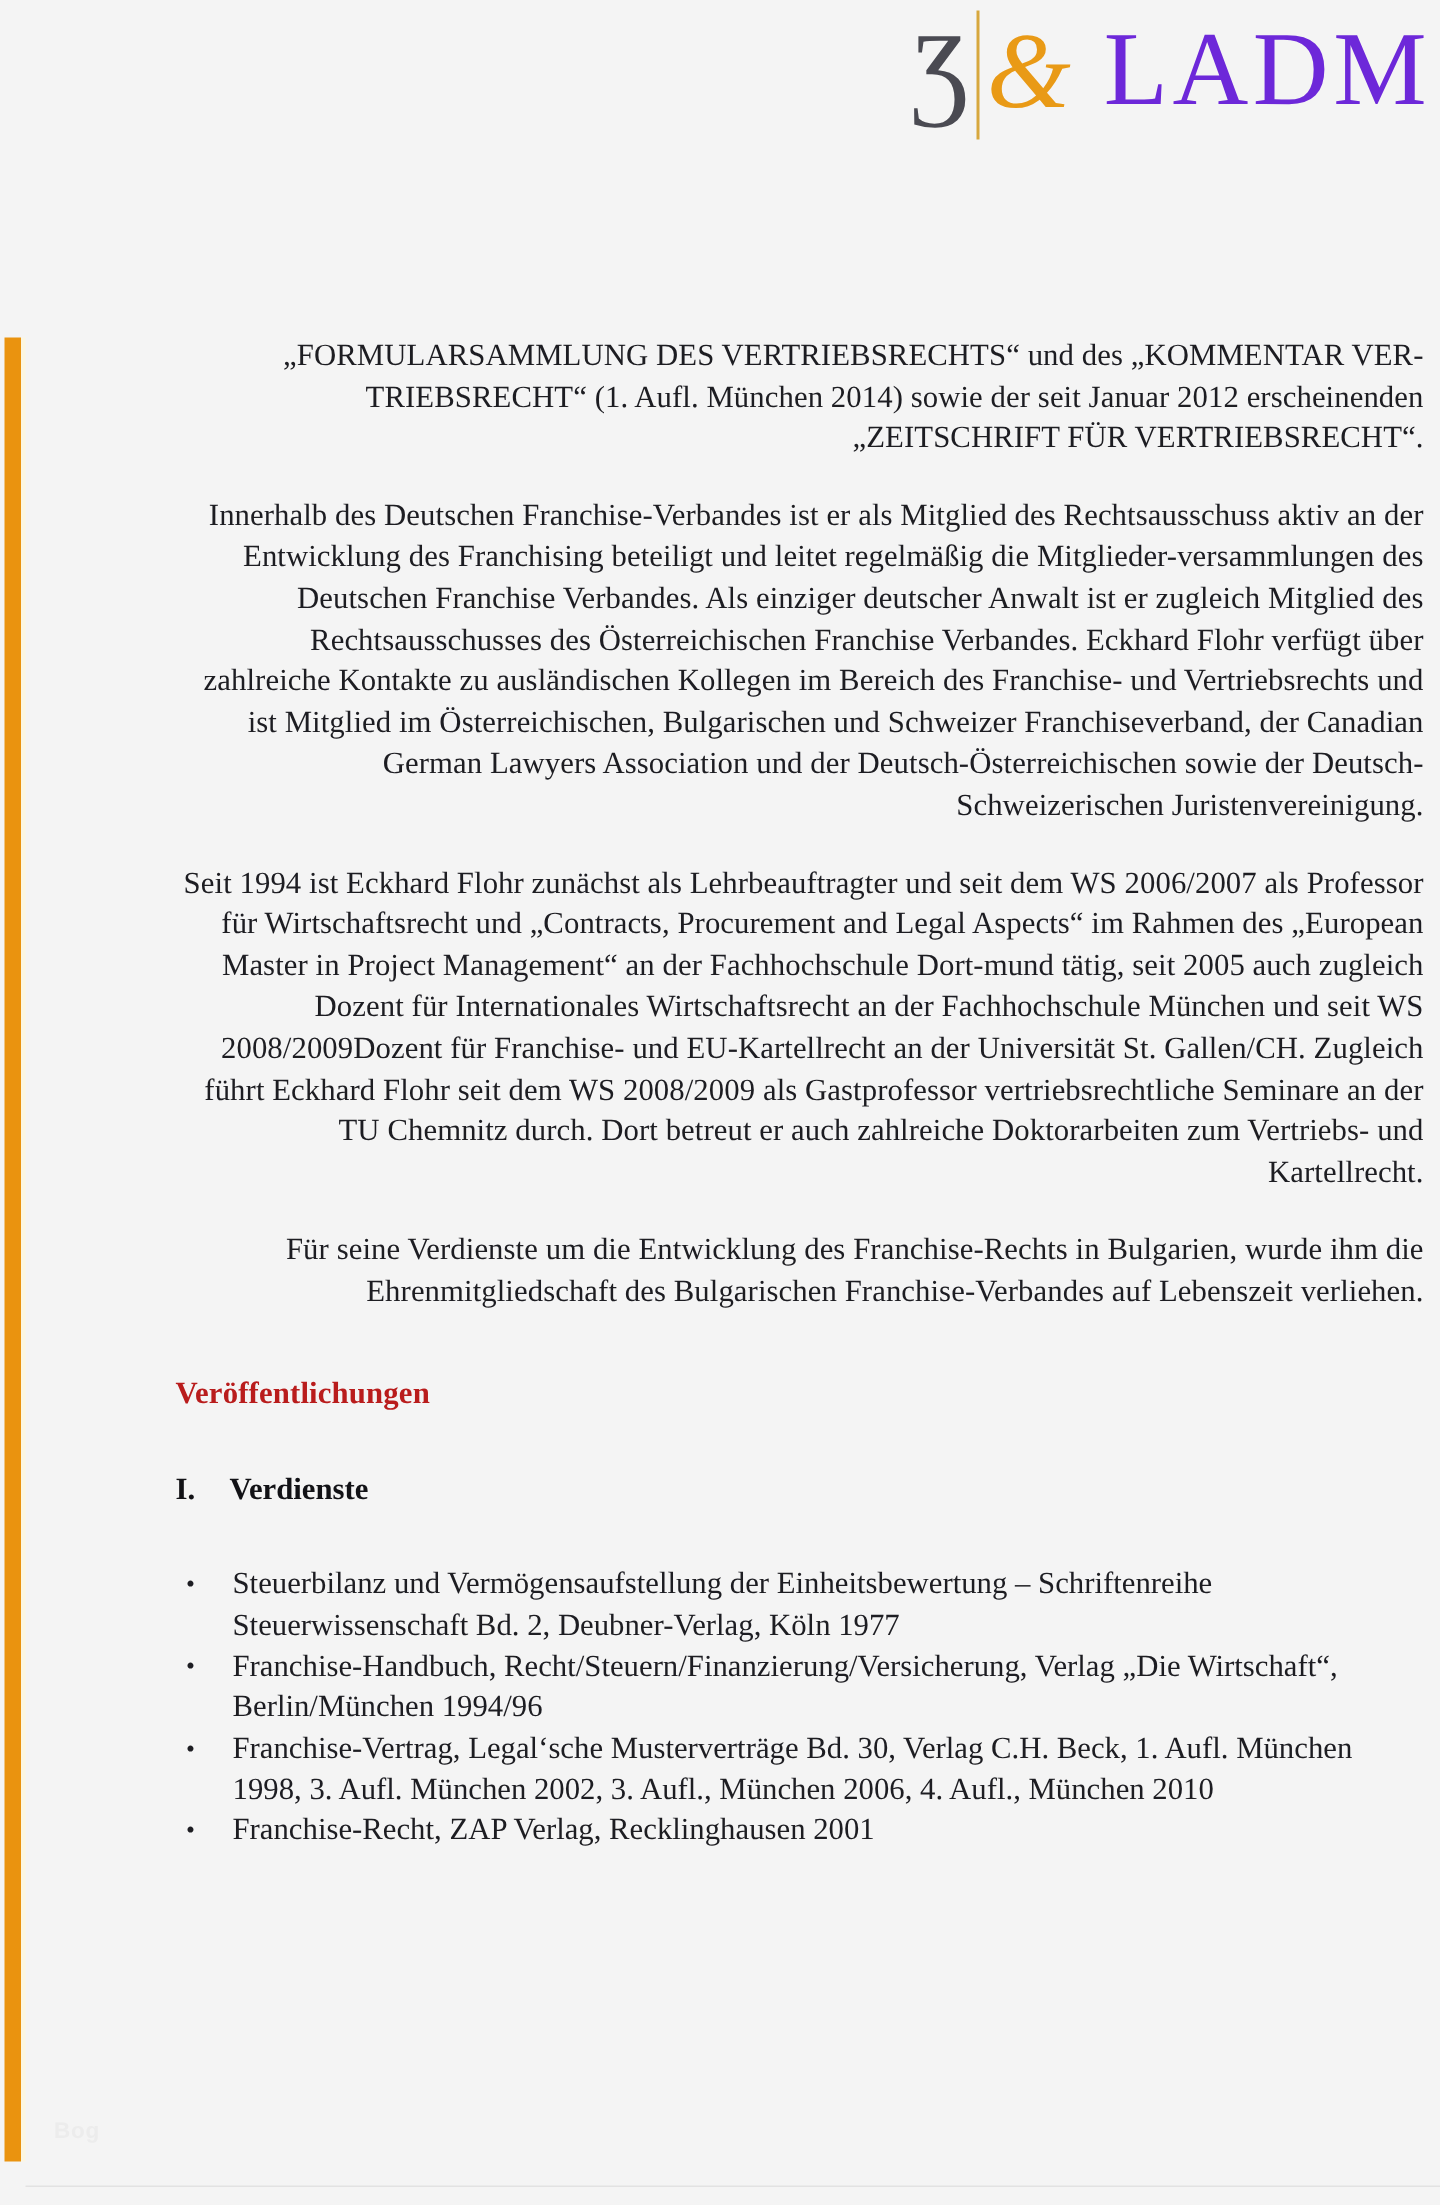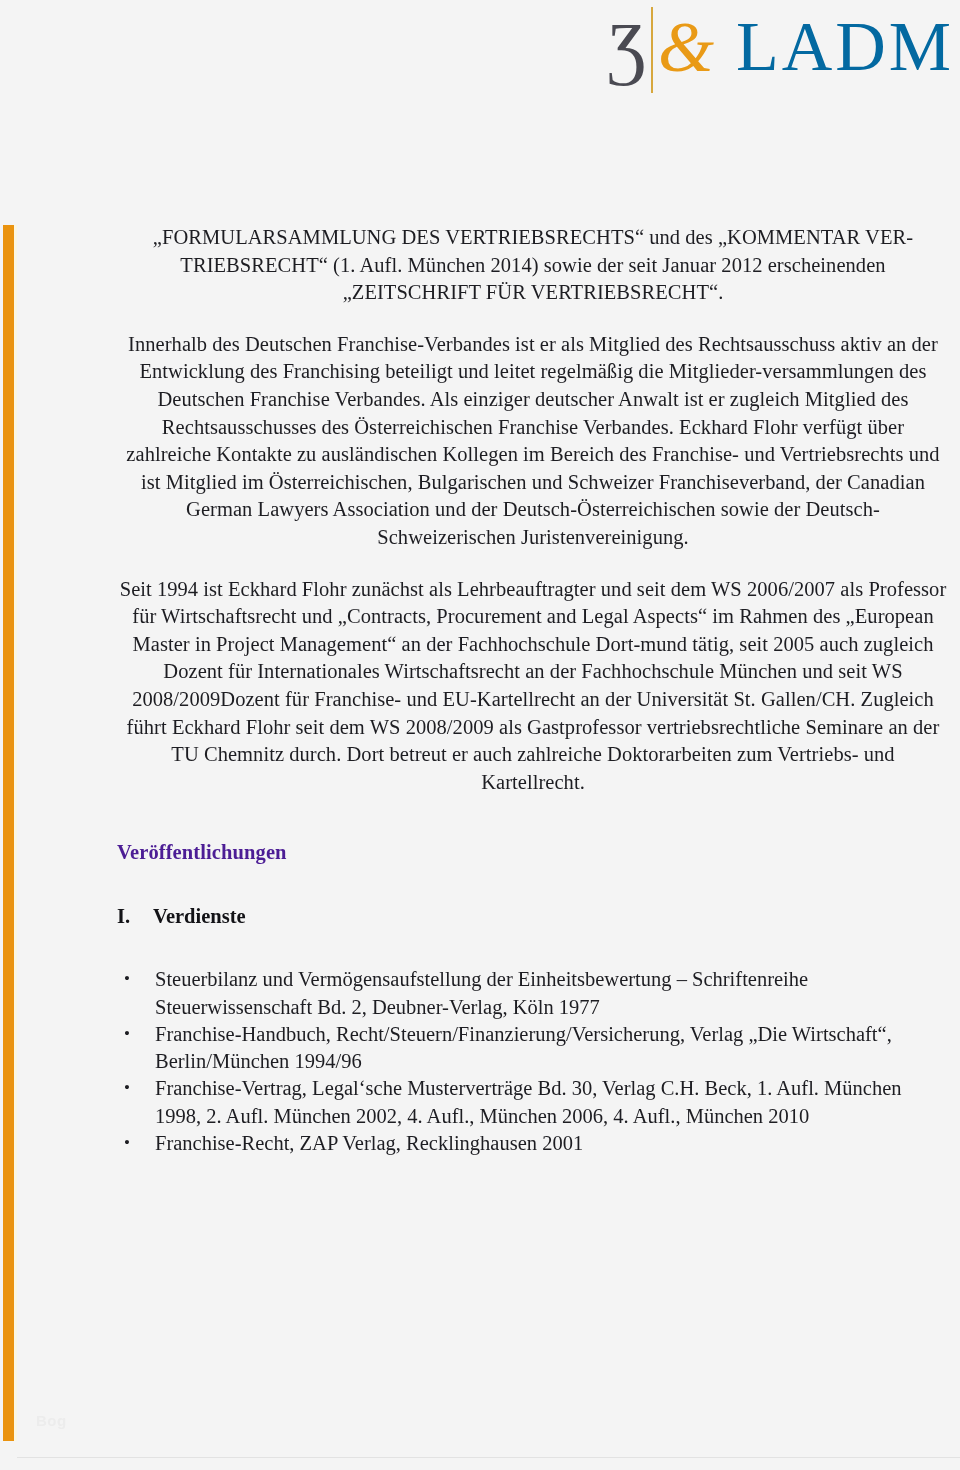--- a/index.html
+++ b/index.html
@@ -57,21 +57,21 @@
     color: #e99a16;
     font-style: italic;
     display: inline-block;
     position: relative;
     top: -3px;
   }
   .logo-word {
     font-family: "Liberation Serif", "DejaVu Serif", serif;
     font-size: 70px;
     line-height: 1;
-    color: #0369a1;
+    color: #6d28d9;
     letter-spacing: 3px;
     margin-left: 22px;
     position: relative;
     top: -3px;
     text-align: center;
   }
 
   
   #accent-bar {
     position: absolute;
@@ -103,36 +103,36 @@
     position: absolute;
     left: 117px;
     top: 224px;
     width: 832px;
   }
   p.para {
     margin: 0 0 24px 0;
     font-size: 20.5px;
     line-height: 27.6px;
     color: #1d1d22;
-    text-align: center;
+    text-align: right;
     letter-spacing: 0.05px;
   }
   p.para.tight {
     margin-bottom: 22px;
   }
   .blk-gap {
     height: 18px;
   }
 
   h2.section-head {
     margin: 0;
     font-size: 20.5px;
     line-height: 28px;
     font-weight: bold;
-    color: #4c1d95;
+    color: #b91c1c;
     letter-spacing: 0.1px;
   }
 
   .roman-head {
     margin: 0;
     display: flex;
     font-size: 20.5px;
     line-height: 28px;
     font-weight: bold;
     color: #121216;
@@ -211,40 +211,41 @@
 
   <div id="content">
 
     <p class="para">„FORMULARSAMMLUNG DES VERTRIEBSRECHTS“ und des „KOMMENTAR VER-TRIEBSRECHT“ (1. Aufl. München 2014) sowie der seit Januar 2012 erscheinenden „ZEITSCHRIFT FÜR VERTRIEBSRECHT“.</p>
 
 
     <p class="para">Innerhalb des Deutschen Franchise-Verbandes ist er als Mitglied des Rechtsausschuss aktiv an der Entwicklung des Franchising beteiligt und leitet regelmäßig die Mitglieder-versammlungen des Deutschen Franchise Verbandes. Als einziger deutscher Anwalt ist er zugleich Mitglied des Rechtsausschusses des Österreichischen Franchise Verbandes. Eckhard Flohr verfügt über zahlreiche Kontakte zu ausländischen Kollegen im Bereich des Franchise- und Vertriebsrechts und ist Mitglied im Österreichischen, Bulgarischen und Schweizer Franchiseverband, der Canadian German Lawyers Association und der Deutsch-Österreichischen sowie der Deutsch-Schweizerischen Juristenvereinigung.</p>
 
     <p class="para">Seit 1994 ist Eckhard Flohr zunächst als Lehrbeauftragter und seit dem WS 2006/2007 als Professor für Wirtschaftsrecht und „Contracts, Procurement and Legal Aspects“ im Rahmen des „European Master in Project Management“ an der Fachhochschule Dort-mund tätig, seit 2005 auch zugleich Dozent für Internationales Wirtschaftsrecht an der Fachhochschule München und seit WS 2008/2009Dozent für Franchise- und EU-Kartellrecht an der Universität St. Gallen/CH. Zugleich führt Eckhard Flohr seit dem WS 2008/2009 als Gastprofessor vertriebsrechtliche Seminare an der TU Chemnitz durch. Dort betreut er auch zahlreiche Doktorarbeiten zum Vertriebs- und Kartellrecht.</p>
 
+    <p class="para tight">Für seine Verdienste um die Entwicklung des Franchise-Rechts in Bulgarien, wurde ihm die Ehrenmitgliedschaft des Bulgarischen Franchise-Verbandes auf Lebenszeit verliehen.</p>
 
     <div class="blk-gap"></div>
 
     <h2 class="section-head">Veröffentlichungen</h2>
 
     <div class="blk-gap"></div>
     <div class="blk-gap"></div>
 
     <div class="roman-head">
       <span class="num">I.</span>
       <span>Verdienste</span>
     </div>
 
     <div class="blk-gap"></div>
     <div class="blk-gap"></div>
 
     <ul class="biblio" id="biblio-list">
         <li><span class="bullet">•</span><span class="title">Steuerbilanz und Vermögensaufstellung der Einheitsbewertung –</span><span> Schriftenreihe Steuerwissenschaft Bd. 2, Deubner-Verlag, Köln 1977</span></li>
         <li><span class="bullet">•</span><span class="title">Franchise-Handbuch</span><span>, Recht/Steuern/Finanzierung/Versicherung, Verlag „Die Wirtschaft“, Berlin/München 1994/96</span></li>
-        <li><span class="bullet">•</span><span class="title">Franchise-Vertrag, Legal‘sche Musterverträge</span><span> Bd. 30, Verlag C.H. Beck, 1. Aufl. München 1998, 2. Aufl. München 2002, 4. Aufl., München 2006, 4. Aufl., München 2010</span></li>
+        <li><span class="bullet">•</span><span class="title">Franchise-Vertrag, Legal‘sche Musterverträge</span><span> Bd. 30, Verlag C.H. Beck, 1. Aufl. München 1998, 3. Aufl. München 2002, 3. Aufl., München 2006, 4. Aufl., München 2010</span></li>
         <li><span class="bullet">•</span><span class="title">Franchise-Recht</span><span>, ZAP Verlag, Recklinghausen 2001</span></li>
       </ul>
 
   </div>
 
   <div id="bottom-rule"></div>
 
   <div id="watermark">Bog</div>
 
 </div>

